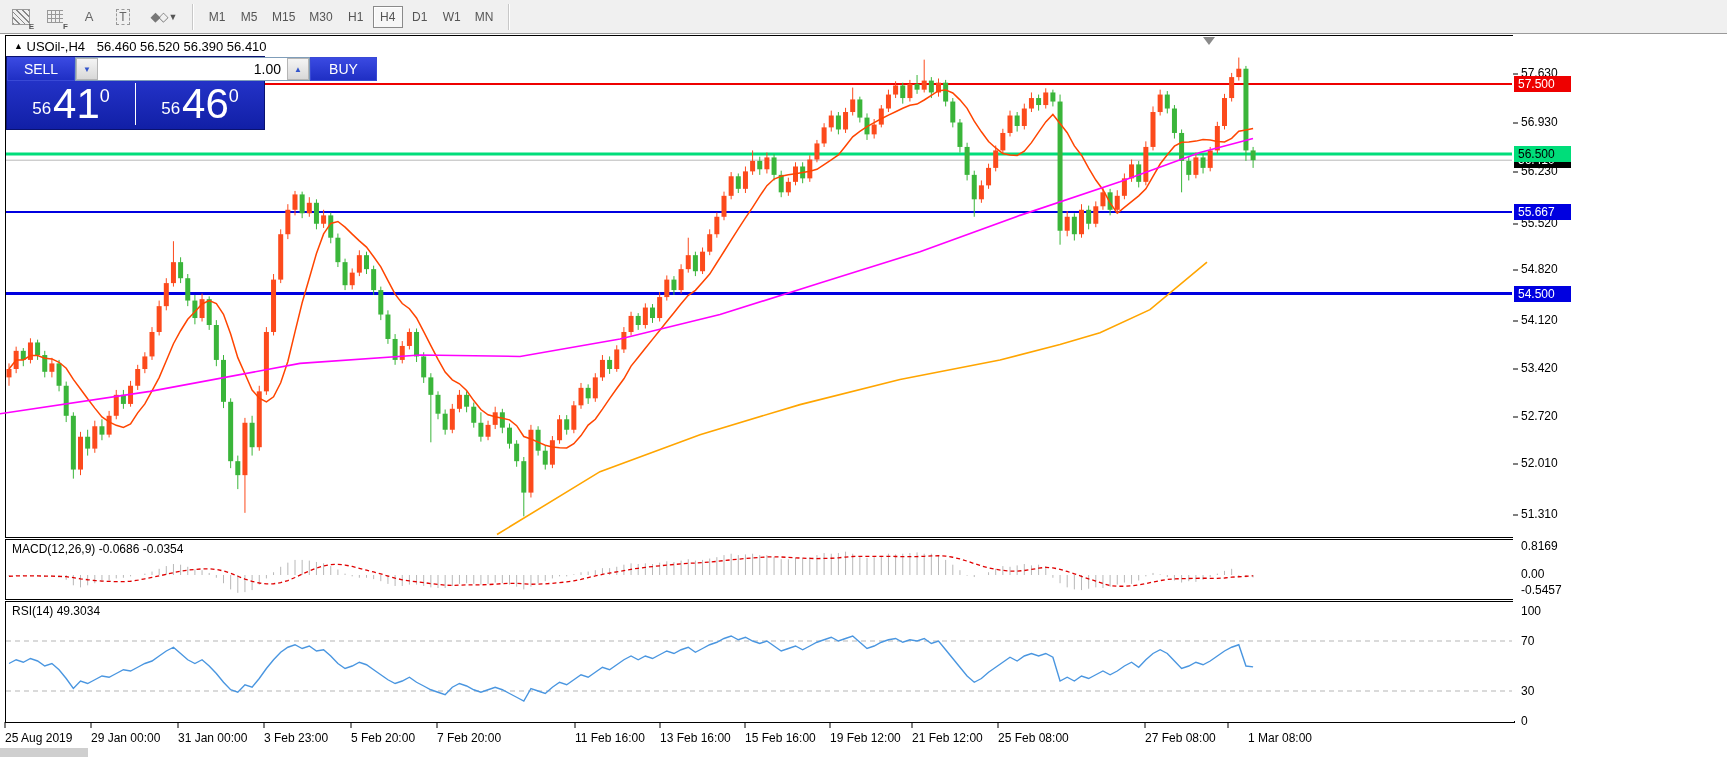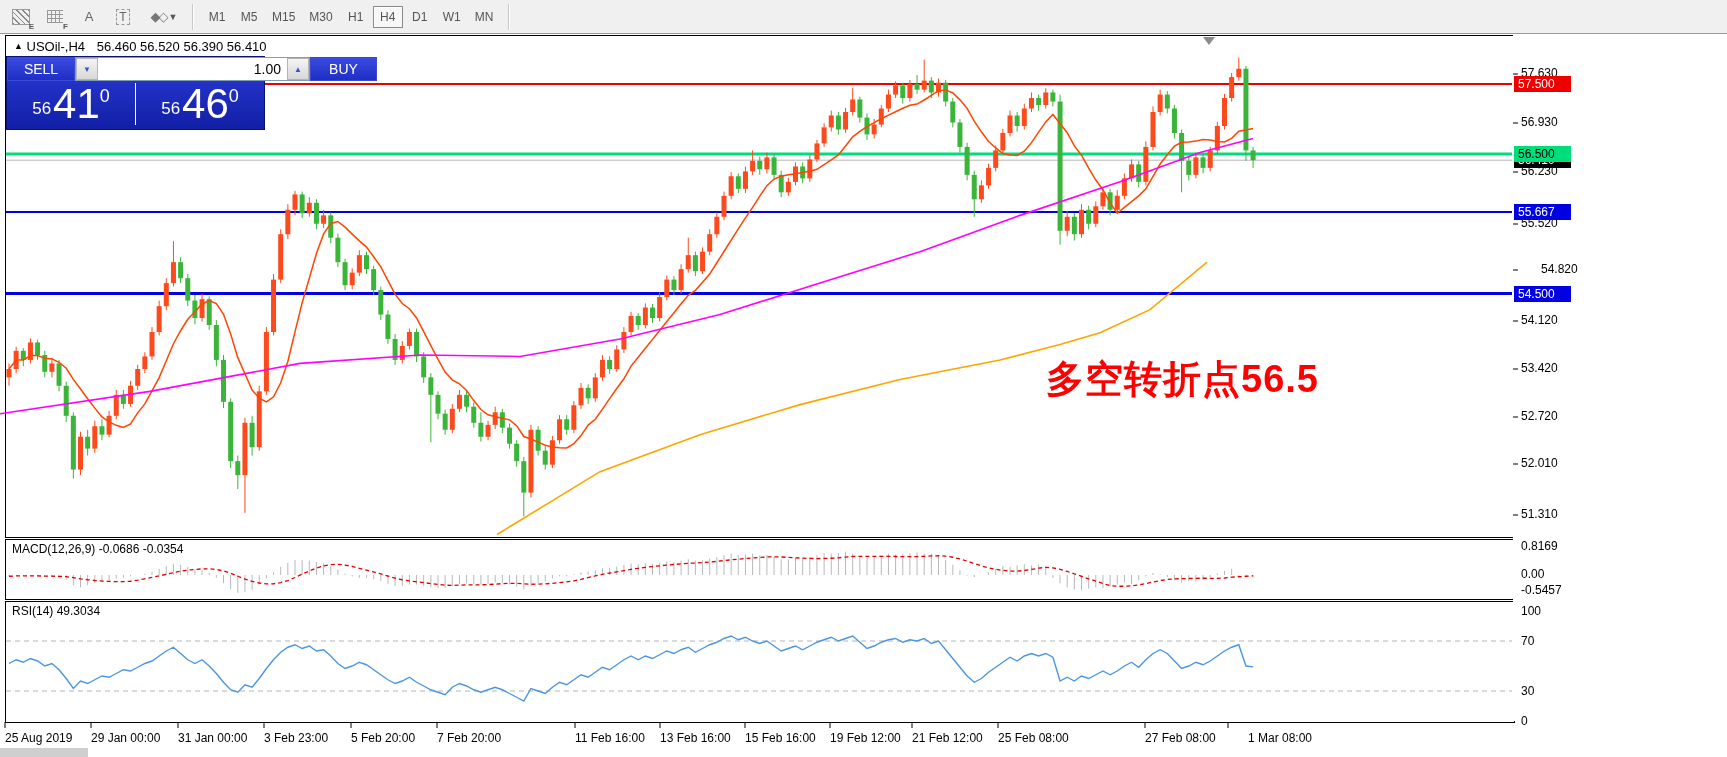--- a/index.html
+++ b/index.html
@@ -128,21 +128,20 @@
         <span class="bp-small">56</span>
         <span class="bp-big">46</span>
         <span class="bp-sup">0</span>
       </div>
     </div>
   </div>
 
   <div class="panel-label" style="top:542px">MACD(12,26,9) -0.0686 -0.0354</div>
   <div class="panel-label" style="top:604px">RSI(14) 49.3034</div>
 
-  <div id="annotation">多空转折点56.5</div>
 
   <div id="scroll-marker"></div>
   <div id="corner-stub"></div>
 
   <svg id="plot" width="1727" height="757">
       <line x1="6" y1="84.08379888268166" x2="1512" y2="84.08379888268166" stroke="#ee0000" stroke-width="2"></line>
       <line x1="6" y1="153.91620111731854" x2="1512" y2="153.91620111731854" stroke="#00dd7a" stroke-width="3"></line>
       <line x1="6" y1="212.08659217877096" x2="1512" y2="212.08659217877096" stroke="#0000e0" stroke-width="2"></line>
       <line x1="6" y1="293.5810055865923" x2="1512" y2="293.5810055865923" stroke="#0000e0" stroke-width="3"></line>
       <line x1="6" y1="160.2011173184361" x2="1512" y2="160.2011173184361" stroke="#b8b8b8" stroke-width="1"></line>
@@ -701,21 +700,21 @@
       <line x1="1513" y1="369" x2="1518" y2="369" stroke="#000" stroke-width="1"></line>
       <line x1="1513" y1="417" x2="1518" y2="417" stroke="#000" stroke-width="1"></line>
       <line x1="1513" y1="464" x2="1518" y2="464" stroke="#000" stroke-width="1"></line>
       <line x1="1513" y1="515" x2="1518" y2="515" stroke="#000" stroke-width="1"></line>
     </svg>
 
 <div class="ptick" style="top: 66px;">57.630</div>
     <div class="ptick" style="top: 115px;">56.930</div>
     <div class="ptick" style="top: 164px;">56.230</div>
     <div class="ptick" style="top: 216px;">55.520</div>
-    <div class="ptick" style="top: 262px; margin-left: 20px;">54.820</div>
+    <div class="ptick" style="top: 262px;">54.820</div>
     <div class="ptick" style="top: 313px;">54.120</div>
     <div class="ptick" style="top: 361px;">53.420</div>
     <div class="ptick" style="top: 409px;">52.720</div>
     <div class="ptick" style="top: 456px;">52.010</div>
     <div class="ptick" style="top: 507px; text-align: center;">51.310</div>
     <div class="pbadge" style="top: 152.201px; background: rgb(0, 0, 0); color: rgb(255, 255, 255);">56.410</div>
     <div class="pbadge" style="top: 76.0838px; background: rgb(238, 0, 0); color: rgb(255, 255, 255);">57.500</div>
     <div class="pbadge" style="top: 145.916px; background: rgb(0, 221, 122); color: rgb(0, 0, 0);">56.500</div>
     <div class="pbadge" style="top: 204.087px; background: rgb(0, 0, 224); color: rgb(255, 255, 255);">55.667</div>
     <div class="pbadge" style="top: 285.581px; background: rgb(0, 0, 224); color: rgb(255, 255, 255);">54.500</div>

